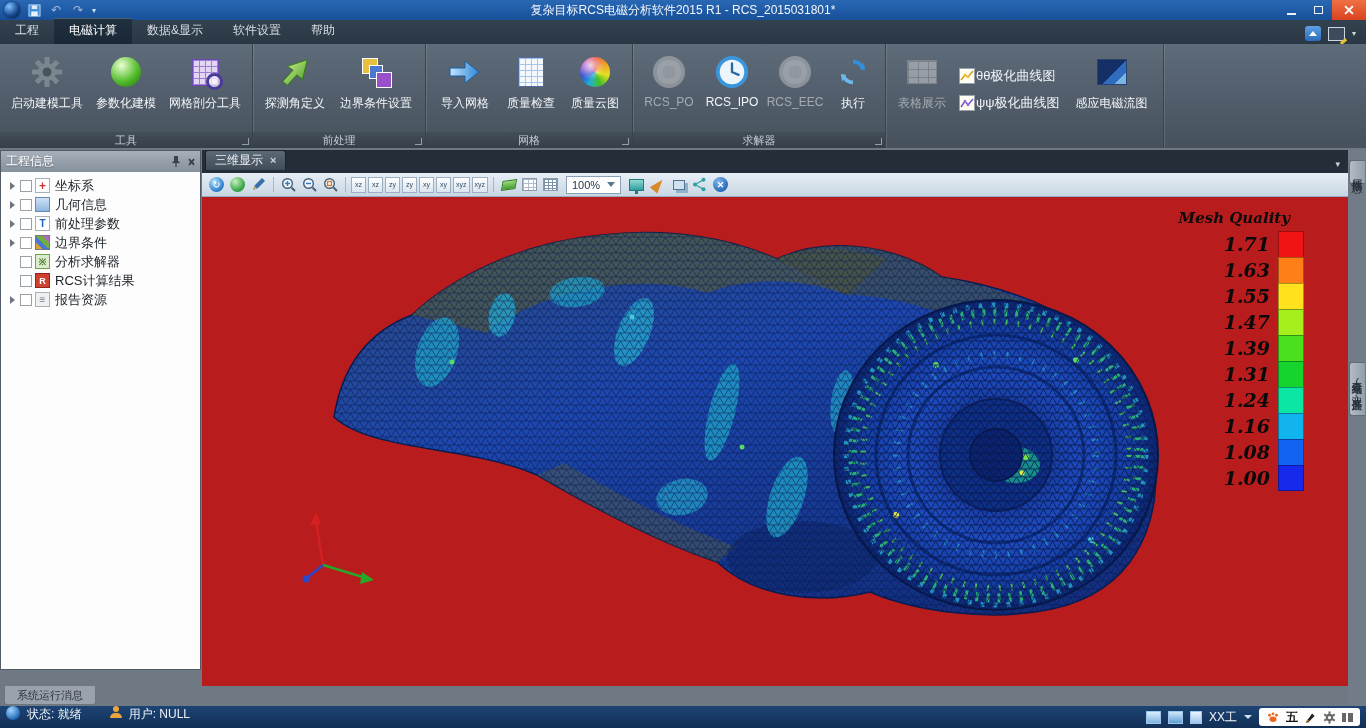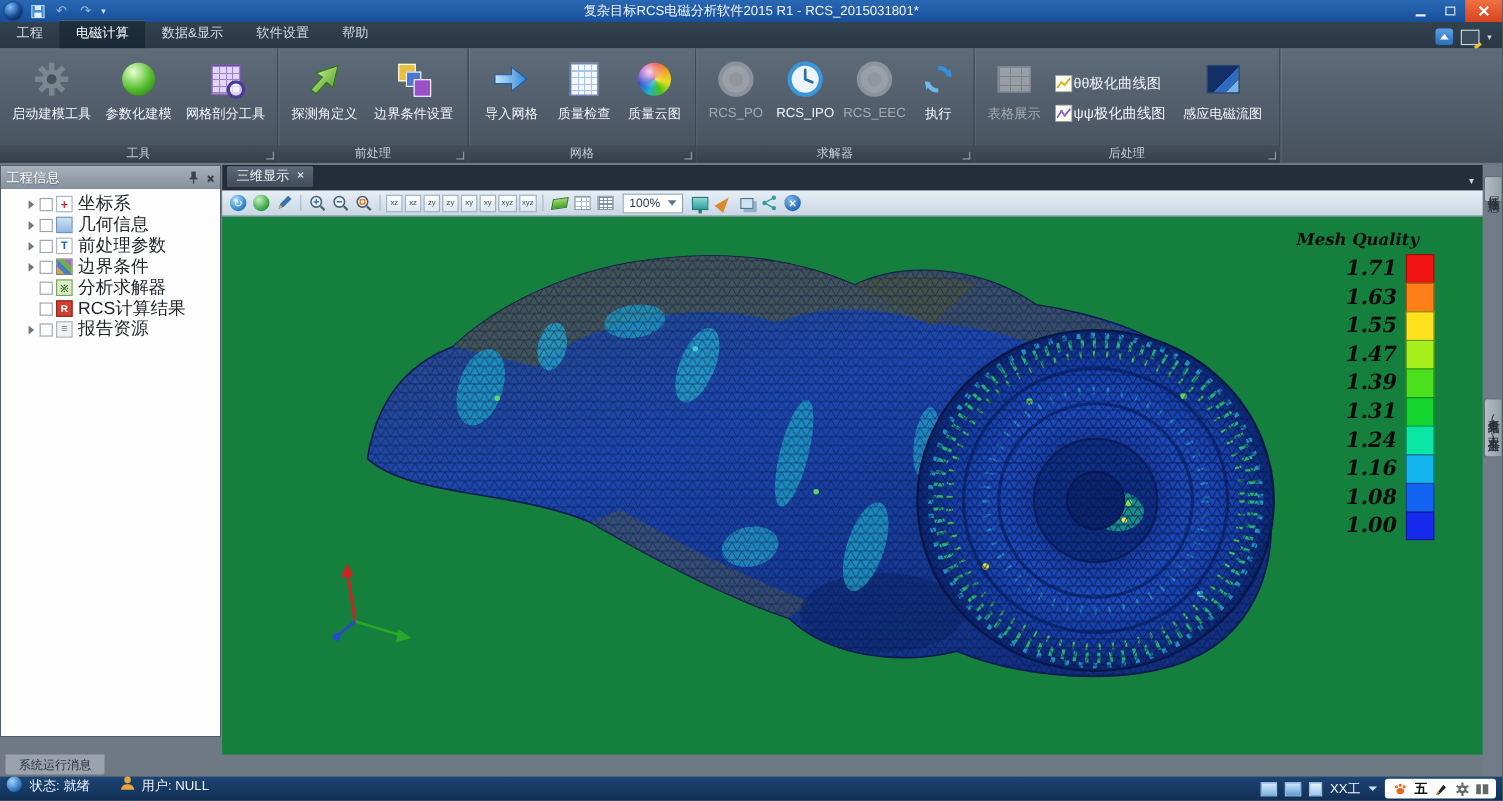--- a/index.html
+++ b/index.html
@@ -87,21 +87,21 @@
     background-image:repeating-linear-gradient(#9aa2ab 0 1px, transparent 1px 8px),
                      repeating-linear-gradient(90deg,#9aa2ab 0 1px, transparent 1px 10px); }
   
   .left-panel { position:absolute; left:0; top:150px; width:201px; height:520px;
     border:1px solid #525c66; background:#fdfdfd; display:flex; flex-direction:column; }
   .lp-header { height:21px; background:linear-gradient(#a7b0ba,#84909c); display:flex;
     align-items:center; padding:0 5px; color:#fff; font-size:12px; text-shadow:0 1px 1px rgba(0,0,0,.3); }
   .lp-tools { margin-left:auto; display:flex; align-items:center; gap:7px; }
   .lp-close { color:#2e3640; font-size:12px; font-weight:bold; line-height:1; }
   .lp-body { flex:1; background:#fdfdfd; padding-top:4px; }
-  .tree-row { display:flex; align-items:center; height:19px; padding-left:5px; font-size:16px; color:#1c2228;margin-left:16px; }
+  .tree-row { display:flex; align-items:center; height:19px; padding-left:5px; font-size:13px; color:#1c2228; }
   .tw { width:12px; display:flex; justify-content:center; }
   .tw i { width:0; height:0; border-left:5px solid #6d7780; border-top:4px solid transparent; border-bottom:4px solid transparent; }
   .tbox { width:12px; height:12px; background:#fff; border:1px solid #98a0a8; margin:0 3px 0 2px; }
   .ticon { width:15px; height:15px; margin-right:5px; display:inline-flex; align-items:center; justify-content:center;
     font-size:10px; font-weight:bold; border:1px solid #a8b0b8; background:#fff; }
   .ti-coord::before { content:"+"; color:#d03030; font-size:12px; }
   .ti-geom { background:linear-gradient(#cfe2f4,#8fb6e0); border-color:#6a8ab0; }
   .ti-pre::before { content:"T"; color:#2060c0; }
   .ti-bound { background:linear-gradient(45deg,#e0a030 0 25%, #4a78d0 25% 50%, #70b040 50% 75%, #b06ac0 75%); border-color:#707880; }
   .ti-solver { background:#ddeccf; border-color:#6fa04c; }
@@ -134,21 +134,21 @@
   .grid-ico.dark { background-image:repeating-linear-gradient(#7f93a6 0 1px, transparent 1px 3px),
                      repeating-linear-gradient(90deg,#7f93a6 0 1px, transparent 1px 4px); }
   .zoom-box { height:18px; background:#fff; border:1px solid #8aa0b4; display:inline-flex; align-items:center;
     padding:0 5px; font-size:11px; color:#25384a; margin:0 5px; gap:7px; }
   .caret-dn { width:0; height:0; border-left:4px solid transparent; border-right:4px solid transparent; border-top:5px solid #5a7890; }
   .screen-ico { width:15px; height:12px; background:linear-gradient(#8fd8d0,#2f9ea0); border:1px solid #1f7a7c; position:relative; }
   .screen-ico::after { content:""; position:absolute; left:5px; bottom:-4px; width:3px; height:4px; background:#1f7a7c; }
   .quill { width:0; height:0; border-left:5px solid transparent; border-right:5px solid transparent; border-bottom:14px solid #d88a2a; transform:rotate(40deg); }
   .layers-ico { width:12px; height:10px; border:1px solid #56748e; background:#cfe2f2; box-shadow:3px 3px 0 #8fb2cc; }
   .circ-x { width:15px; height:15px; border-radius:50%; background:radial-gradient(circle at 35% 30%, #7fb6ee, #1f66b4 75%); color:#fff; font-size:9px; font-weight:bold; display:flex; align-items:center; justify-content:center; }
-  .vp-canvas { flex:1; position:relative; background:#15803d; overflow:hidden; }
+  .vp-canvas { flex:1; position:relative; background:#b91c1c; overflow:hidden; }
   .model-svg { position:absolute; left:0; top:0; }
   
   .legend { position:absolute; top:12px; right:44px; }
   .legend-title { font:italic bold 15px "DejaVu Serif", serif; color:#0c0c0c; margin-bottom:4px; text-align:right; padding-right:14px; }
   .legend-row { display:flex; align-items:center; justify-content:flex-end; height:26px; }
   .legend-val { font:italic bold 19px "DejaVu Serif", serif; color:#0a0a0a; margin-right:8px; }
   .legend-sw { width:26px; height:26px; border:1px solid rgba(0,0,0,.35); border-bottom:none; }
   .legend-row:last-child .legend-sw { border-bottom:1px solid rgba(0,0,0,.35); }
   
   .right-strip { position:absolute; right:0; top:150px; width:18px; bottom:22px; background:#717c88; }
@@ -390,21 +390,20 @@
             </svg>
           <span>ψψ极化曲线图</span>
         </div>
       </div>
       <div class="rbtn" style="width:92px">
         <span class="ricon">
             <span class="i-induced"></span>
           </span>
         <span>感应电磁流图</span>
       </div>
-      <div class="rgroup-label">后处理</div>
     </div>
   </div>
 
   <div class="left-panel">
     <div class="lp-header">
       <span>工程信息</span>
       <span class="lp-tools">
         <svg width="10" height="13" viewBox="0 0 10 13">
             <rect x="3" y="1" width="4" height="6" fill="#39424c"></rect>
             <rect x="1.5" y="6.5" width="7" height="1.6" fill="#39424c"></rect>

